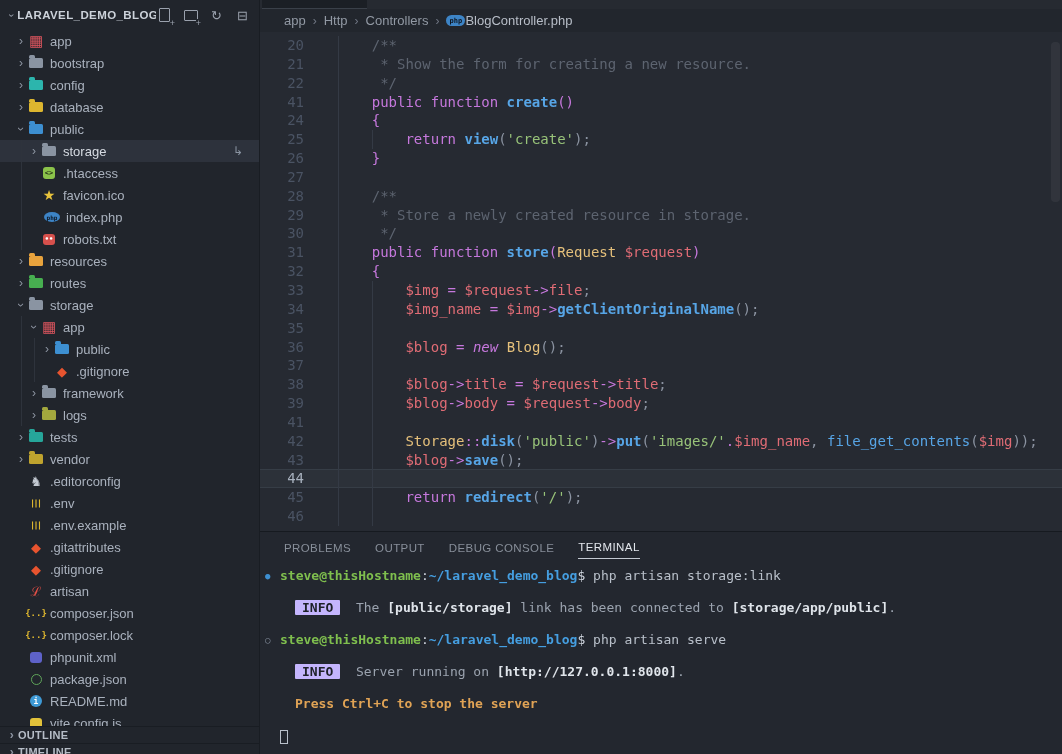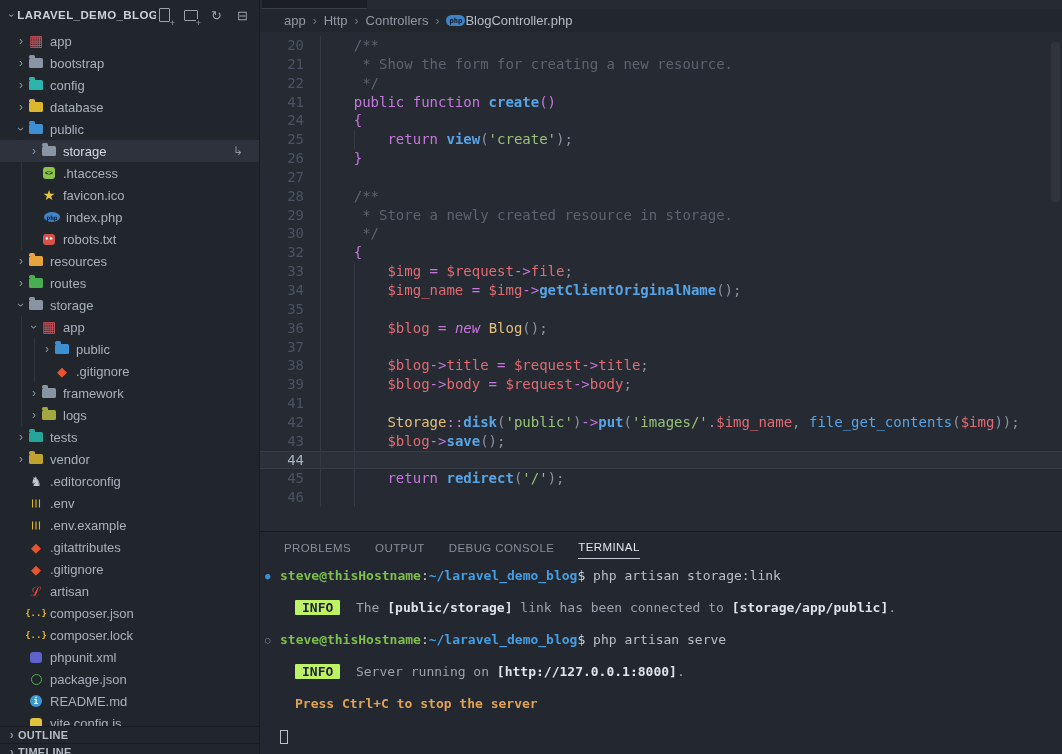--- a/index.html
+++ b/index.html
@@ -57,21 +57,21 @@
   .bc-sep { margin:0 7px; color:#6f7683; font-size:12px; }
   .bc-file { color:#b8bec8; }
   .bc-php { width:19px; height:11px; border-radius:6px; background:#3d84c6; color:#0e1520;
     font-family:"DejaVu Sans Mono",monospace; font-size:7px; font-weight:bold;
     display:inline-flex; align-items:center; justify-content:center; }
 
   .code { height:499px; background:#262a32; overflow:hidden; position:relative;
     font-family:"DejaVu Sans Mono",monospace; font-size:14px; padding-top:4px; flex:none; }
   .cl { height:18.85px; line-height:18.85px; display:flex; white-space:pre; position:relative; }
   .cl.active { background:rgba(125,135,155,0.07); box-shadow:inset 0 1px 0 rgba(135,145,165,.12), inset 0 -1px 0 rgba(135,145,165,.12); }
-  .num { width:44px; text-align:right; color:#4a5363; flex:none; margin-right:16px; }
+  .num { width:44px; text-align:right; color:#4a5363; flex:none; margin-right:34px; }
   .cl.active .num { color:#a7b0bd; }
   .ctext { position:relative; flex:1; }
   .ig { position:absolute; top:0; bottom:0; width:1px; background:#343a45; }
   .tk-com{color:#5d6470} .tk-kw{color:#c678dd} .tk-kwi{color:#c678dd;font-style:italic}
   .tk-fn{color:#57a5e6;font-weight:bold} .tk-fnr{color:#57a5e6} .tk-cls{color:#e5c07b}
   .tk-var{color:#e06c75} .tk-str{color:#98c379} .tk-op{color:#c678dd} .tk-pun{color:#8b93a1}
   .tk-pln{color:#abb2bf}
   .vscroll { position:absolute; right:2px; top:10px; width:9px; height:160px;
     background:rgba(255,255,255,.05); border-radius:4px; }
 
@@ -80,21 +80,21 @@
   .ptabs { height:30px; display:flex; align-items:center; gap:24px; padding-left:24px; flex:none; }
   .ptab { font-size:11.5px; letter-spacing:.4px; color:#878e99; cursor:pointer; padding:6px 0 5px; }
   .ptab.active { color:#e2e6ec; border-bottom:1px solid #c3c9d2; }
   .term { flex:1; padding:6px 0 0 20px; font-family:"DejaVu Sans Mono",monospace; font-size:13px; overflow:hidden; }
   .tl { height:16px; line-height:16px; position:relative; white-space:pre; }
   .tdec { position:absolute; left:-15px; top:0; font-size:9px; }
   .tdec.filled{ color:#3d8fd1; } .tdec.hollow{ color:#808a99; }
   .t-user{color:#7fbf4e;font-weight:bold} .t-pun{color:#ced4dd} .t-path{color:#459ee0;font-weight:bold}
   .t-cmd{color:#b9c0ca} .t-msg{color:#9ba3af} .t-strong{color:#dfe4ea;font-weight:bold}
   .t-warn{color:#e0a355;font-weight:bold}
-  .t-badge{background:#bef264;color:#1d2128;font-weight:bold;padding:0 7px;border-radius:1px;}
+  .t-badge{background:#c4b5fd;color:#1d2128;font-weight:bold;padding:0 7px;border-radius:1px;}
   .tcursor{ display:inline-block; width:8px; height:14px; border:1px solid #b9c0ca; vertical-align:middle; }
 </style>
 </head>
 <body>
 
 <div class="app">
 
   <aside class="sidebar">
     <div class="ex-header">
       <span class="ex-chev">›</span>
@@ -377,20 +377,21 @@
         <div class="cl"><span class="num">21</span><span class="ctext"><span class="ig" style="left: 0ch;"></span><span>    </span><span class="tk-com"> * Show the form for creating a new resource.</span></span></div>
         <div class="cl"><span class="num">22</span><span class="ctext"><span class="ig" style="left: 0ch;"></span><span>    </span><span class="tk-com"> */</span></span></div>
         <div class="cl"><span class="num">41</span><span class="ctext"><span class="ig" style="left: 0ch;"></span><span>    </span><span class="tk-kw">public function </span><span class="tk-fn">create</span><span class="tk-op">()</span></span></div>
         <div class="cl"><span class="num">24</span><span class="ctext"><span class="ig" style="left: 0ch;"></span><span>    </span><span class="tk-op">{</span></span></div>
         <div class="cl"><span class="num">25</span><span class="ctext"><span class="ig" style="left: 0ch;"></span><span class="ig" style="left: 4ch;"></span><span>        </span><span class="tk-kw">return </span><span class="tk-fn">view</span><span class="tk-pun">(</span><span class="tk-str">'create'</span><span class="tk-pun">);</span></span></div>
         <div class="cl"><span class="num">26</span><span class="ctext"><span class="ig" style="left: 0ch;"></span><span>    </span><span class="tk-op">}</span></span></div>
         <div class="cl"><span class="num">27</span><span class="ctext"><span class="ig" style="left: 0ch;"></span><span></span></span></div>
         <div class="cl"><span class="num">28</span><span class="ctext"><span class="ig" style="left: 0ch;"></span><span>    </span><span class="tk-com">/**</span></span></div>
         <div class="cl"><span class="num">29</span><span class="ctext"><span class="ig" style="left: 0ch;"></span><span>    </span><span class="tk-com"> * Store a newly created resource in storage.</span></span></div>
         <div class="cl"><span class="num">30</span><span class="ctext"><span class="ig" style="left: 0ch;"></span><span>    </span><span class="tk-com"> */</span></span></div>
+        <div class="cl"><span class="num">31</span><span class="ctext"><span class="ig" style="left: 0ch;"></span><span>    </span><span class="tk-kw">public function </span><span class="tk-fn">store</span><span class="tk-op">(</span><span class="tk-cls">Request</span><span class="tk-pln"> </span><span class="tk-var">$request</span><span class="tk-op">)</span></span></div>
         <div class="cl"><span class="num">32</span><span class="ctext"><span class="ig" style="left: 0ch;"></span><span>    </span><span class="tk-op">{</span></span></div>
         <div class="cl"><span class="num">33</span><span class="ctext"><span class="ig" style="left: 0ch;"></span><span class="ig" style="left: 4ch;"></span><span>        </span><span class="tk-var">$img</span><span class="tk-op"> = </span><span class="tk-var">$request</span><span class="tk-op">-&gt;</span><span class="tk-var">file</span><span class="tk-pun">;</span></span></div>
         <div class="cl"><span class="num">34</span><span class="ctext"><span class="ig" style="left: 0ch;"></span><span class="ig" style="left: 4ch;"></span><span>        </span><span class="tk-var">$img_name</span><span class="tk-op"> = </span><span class="tk-var">$img</span><span class="tk-op">-&gt;</span><span class="tk-fn">getClientOriginalName</span><span class="tk-pun">();</span></span></div>
         <div class="cl"><span class="num">35</span><span class="ctext"><span class="ig" style="left: 0ch;"></span><span class="ig" style="left: 4ch;"></span><span></span></span></div>
         <div class="cl"><span class="num">36</span><span class="ctext"><span class="ig" style="left: 0ch;"></span><span class="ig" style="left: 4ch;"></span><span>        </span><span class="tk-var">$blog</span><span class="tk-op"> = </span><span class="tk-kwi">new</span><span class="tk-pln"> </span><span class="tk-cls">Blog</span><span class="tk-pun">();</span></span></div>
         <div class="cl"><span class="num">37</span><span class="ctext"><span class="ig" style="left: 0ch;"></span><span class="ig" style="left: 4ch;"></span><span></span></span></div>
         <div class="cl"><span class="num">38</span><span class="ctext"><span class="ig" style="left: 0ch;"></span><span class="ig" style="left: 4ch;"></span><span>        </span><span class="tk-var">$blog</span><span class="tk-op">-&gt;</span><span class="tk-var">title</span><span class="tk-op"> = </span><span class="tk-var">$request</span><span class="tk-op">-&gt;</span><span class="tk-var">title</span><span class="tk-pun">;</span></span></div>
         <div class="cl"><span class="num">39</span><span class="ctext"><span class="ig" style="left: 0ch;"></span><span class="ig" style="left: 4ch;"></span><span>        </span><span class="tk-var">$blog</span><span class="tk-op">-&gt;</span><span class="tk-var">body</span><span class="tk-op"> = </span><span class="tk-var">$request</span><span class="tk-op">-&gt;</span><span class="tk-var">body</span><span class="tk-pun">;</span></span></div>
         <div class="cl"><span class="num">41</span><span class="ctext"><span class="ig" style="left: 0ch;"></span><span class="ig" style="left: 4ch;"></span><span></span></span></div>
         <div class="cl"><span class="num">42</span><span class="ctext"><span class="ig" style="left: 0ch;"></span><span class="ig" style="left: 4ch;"></span><span>        </span><span class="tk-cls">Storage</span><span class="tk-op">::</span><span class="tk-fn">disk</span><span class="tk-pun">(</span><span class="tk-str">'public'</span><span class="tk-pun">)</span><span class="tk-op">-&gt;</span><span class="tk-fn">put</span><span class="tk-pun">(</span><span class="tk-str">'images/'</span><span class="tk-op">.</span><span class="tk-var">$img_name</span><span class="tk-pun">, </span><span class="tk-fnr">file_get_contents</span><span class="tk-pun">(</span><span class="tk-var">$img</span><span class="tk-pun">));</span></span></div>

